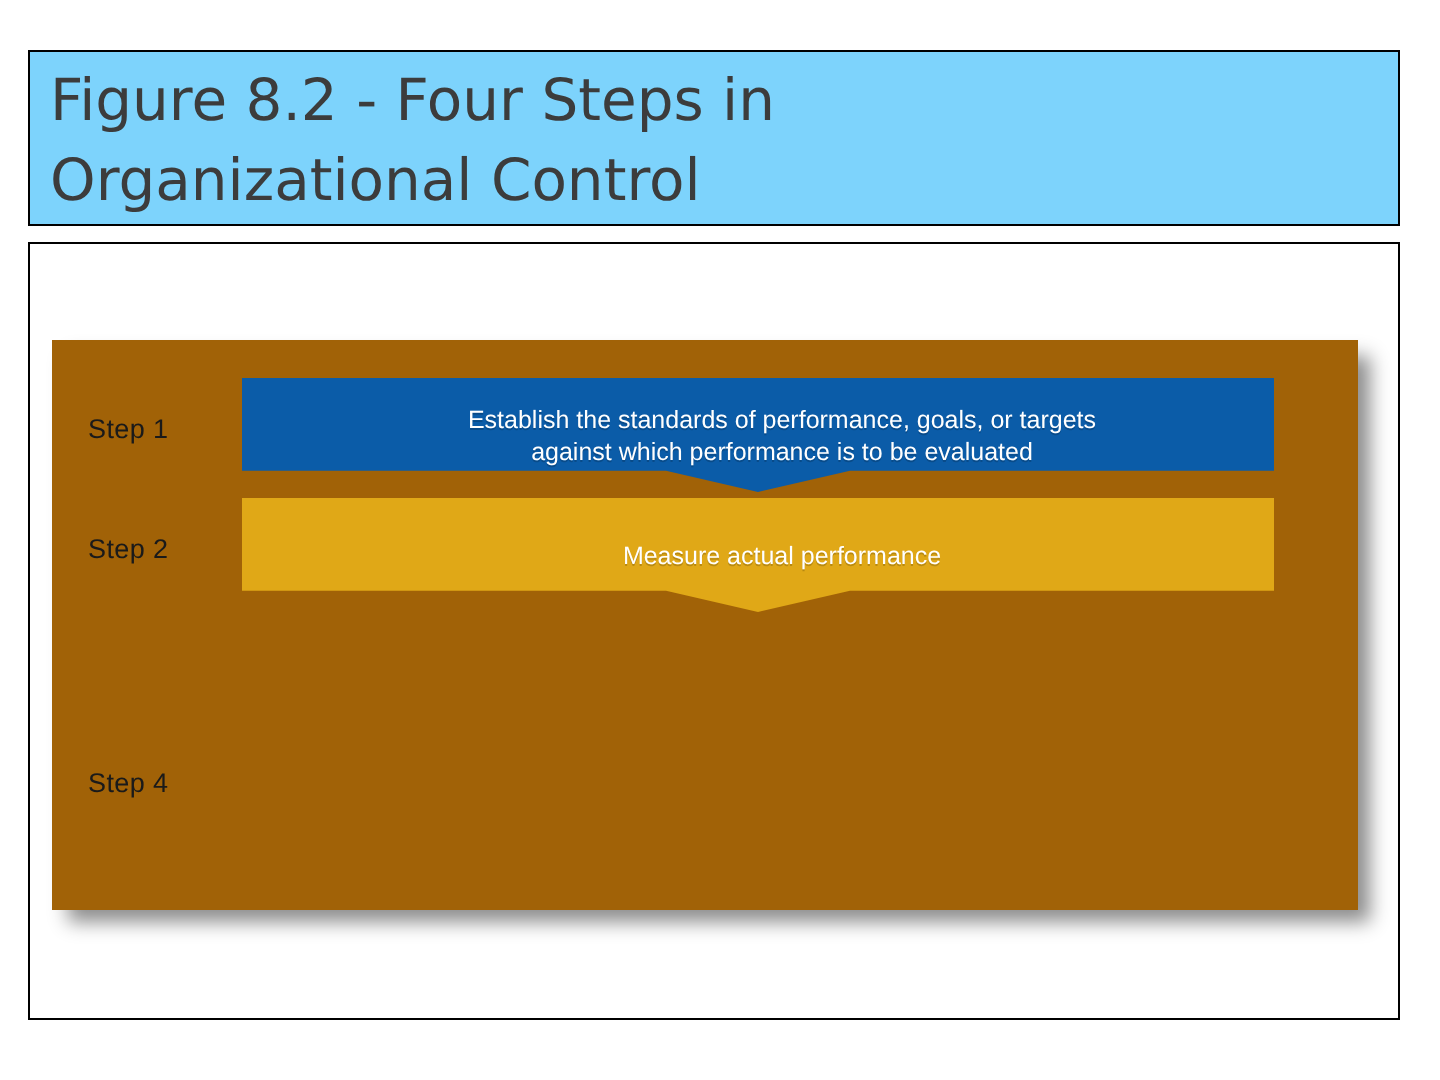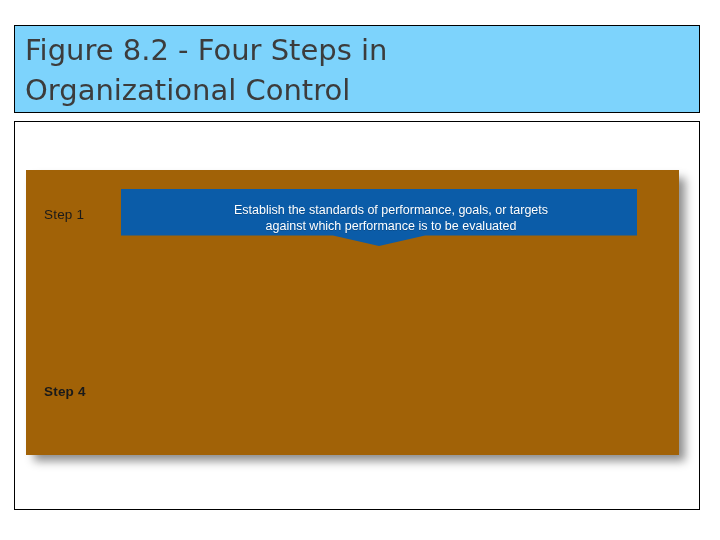--- a/index.html
+++ b/index.html
@@ -65,21 +65,21 @@
   
   .step-row {
     position: absolute;
     left: 0;
     width: 100%;
     height: 57px;
   }
   .step-row.r0 { top: 19px; }
   .step-row.r1 { top: 79px; }
   .step-row.r2 { top: 137px; }
-  .step-row.r3 { top: 196px; font-weight: bold; }
+  .step-row.r3 { top: 196px; }
 
   .step-label {
     position: absolute;
     left: 18px;
     top: 18px;
     width: 90px;
     font-family: "Liberation Sans", sans-serif;
     font-size: 13.5px;
     color: #1a1a1a;
     letter-spacing: 0.2px;
@@ -139,20 +139,29 @@
       <div class="step-label">Step 1</div>
       <div class="arrow-wrap">
         <svg class="arrow" viewBox="0 0 516 70" preserveAspectRatio="none">
           <polygon points="0,0 516,0 516,57 304,57 258,70 212,57 0,57" fill="#0B5CA8"></polygon>
         </svg>
         <div class="arrow-text">Establish the standards of performance, goals, or targets
 against which performance is to be evaluated</div>
       </div>
     </div>
 
+    <div class="step-row r1">
+      <div class="step-label">Step 2</div>
+      <div class="arrow-wrap">
+        <svg class="arrow" viewBox="0 0 516 70" preserveAspectRatio="none">
+          <polygon points="0,0 516,0 516,57 304,57 258,70 212,57 0,57" fill="#E0A817"></polygon>
+        </svg>
+        <div class="arrow-text single">Measure actual performance</div>
+      </div>
+    </div>
 
 
     <div class="step-row r3">
       <div class="step-label">Step 4</div>
     </div>
 
   </div>
 </div>
 
 </body></html>

